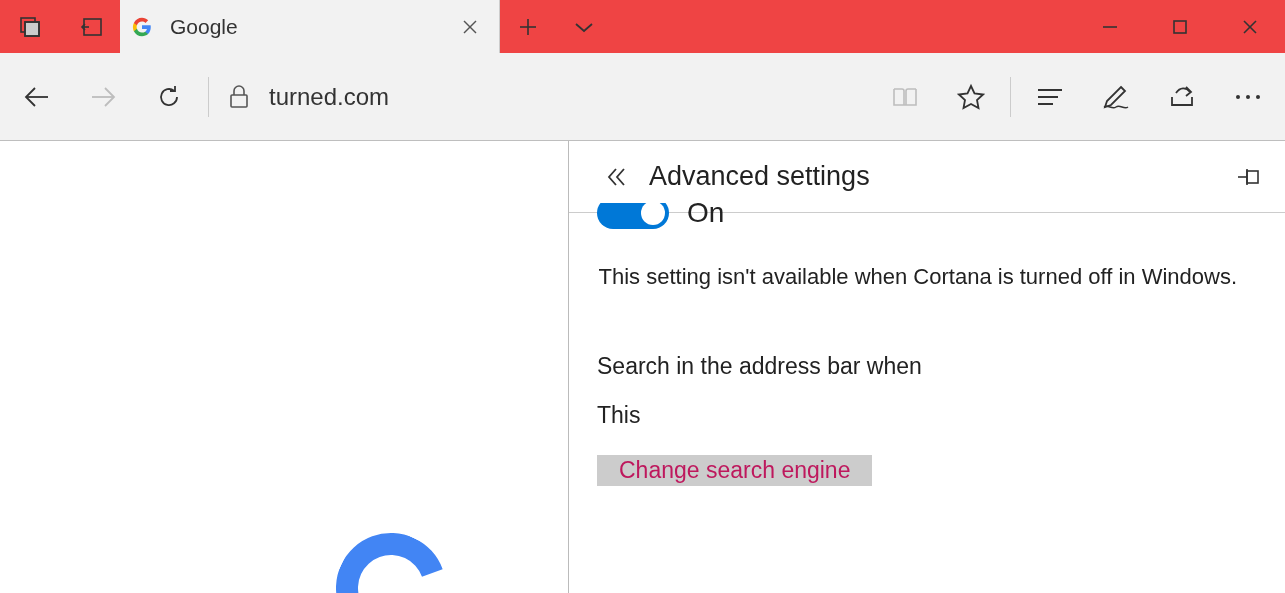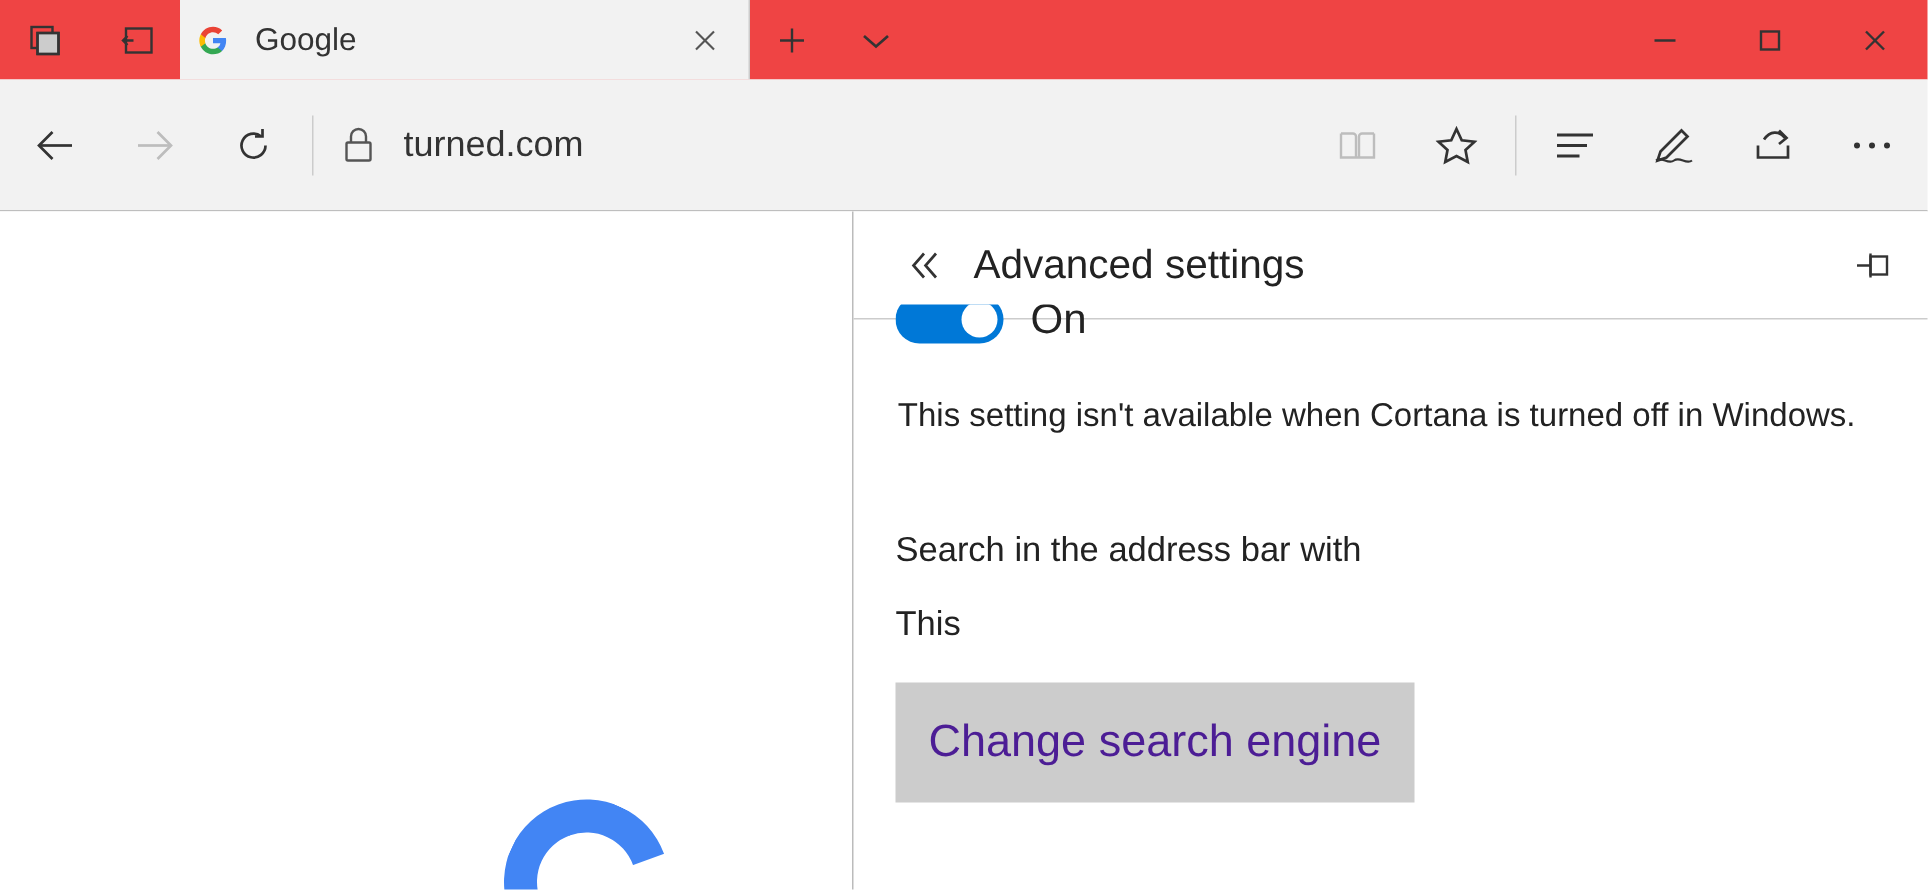--- a/index.html
+++ b/index.html
@@ -106,23 +106,23 @@
   .toggle-label { font-size: 28px; color: #222; margin-top: -16px; }
 
   .desc { font-size: 22px; color: #222; line-height: 1.45; margin-top: 22px; max-width: 640px; text-align: right; }
 
   .section-label { font-size: 23px; color: #222; margin-top: 60px; }
   .section-value { font-size: 23px; color: #222; margin-top: 22px; }
 
   .gray-btn {
     display: inline-block;
     background: #cccccc;
-    font-size: 30px;
-    color: #4c1d95;
-    padding: 23px 22px;
+    font-size: 23px;
+    color: #be185d;
+    padding: 2px 22px;
     margin-top: 26px;
     border: none;
     cursor: pointer;
   }
 
   svg { display: block; }
 </style>
 </head>
 <body>
 
@@ -294,19 +294,19 @@
     <div class="panel-body">
       <div class="toggle-row">
         <div class="toggle">
             <div class="knob"></div>
           </div>
         <div class="toggle-label">On</div>
       </div>
 
       <p class="desc">This setting isn't available when Cortana is turned off in Windows.</p>
 
-      <div class="section-label">Search in the address bar with</div>
+      <div class="section-label">Search in the address bar when</div>
       <div class="section-value">This</div>
 
       <button class="gray-btn">Change search engine</button>
     </div>
   </div>
 </div>
 
 </body></html>

